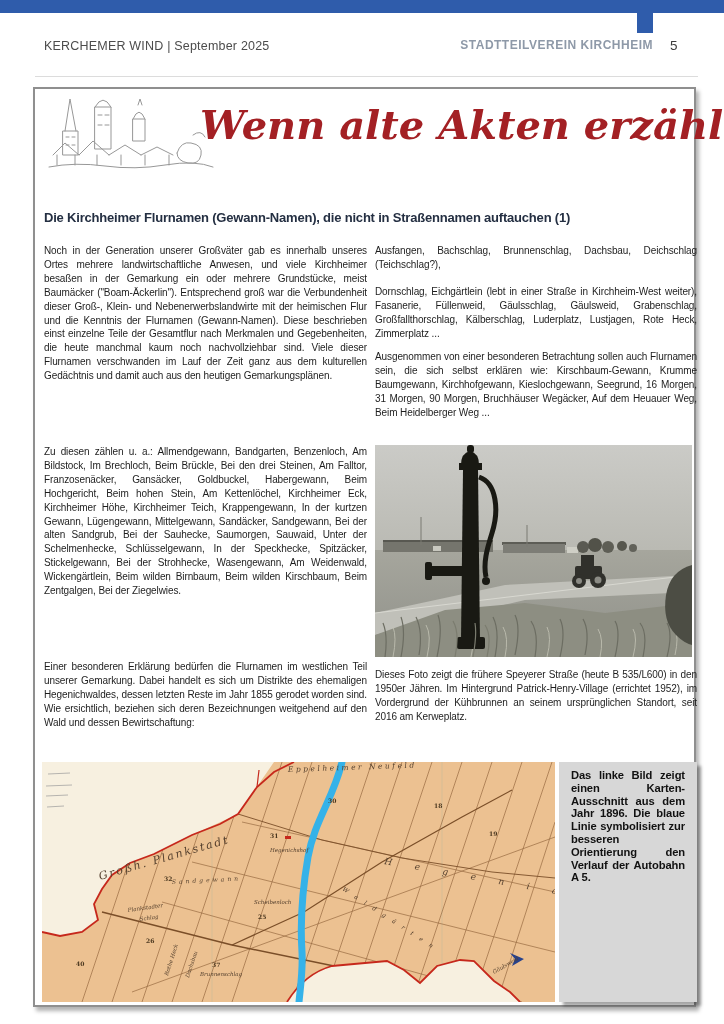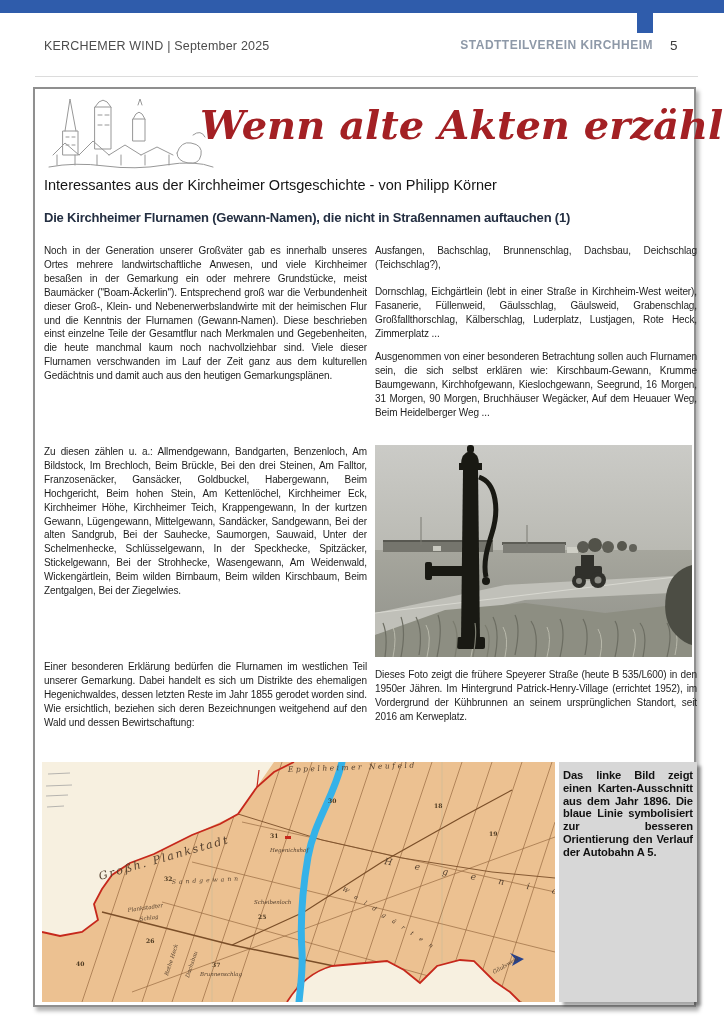--- a/index.html
+++ b/index.html
@@ -30,21 +30,21 @@
   .body-text{font-size:10px;line-height:13.9px;text-align:justify;color:#1d1d1d;
              letter-spacing:-0.1px;margin:0;}
   .lc{left:9px;width:323px;}
   .rc{left:340px;width:322px;}
   .lp1{top:155px;} .lp2{top:356px;} .lp3{top:571px;}
   .rp1{top:155px;} .rp2{top:196px;} .rp3{top:261px;}
   .photo{left:340px;top:356px;width:317px;height:212px;}
   .caption{left:340px;top:579px;width:322px;}
   .mapwrap{left:7px;top:673px;width:513px;height:240px;}
   .infobox{left:524px;top:673px;width:138px;height:240px;background:#d7d7d7;
-           box-shadow:4px 4px 3px rgba(0,0,0,0.35);padding:7px 4px;box-sizing:border-box;}
+           box-shadow:4px 4px 3px rgba(0,0,0,0.35);padding:7px 12px;box-sizing:border-box;}
   .infobox p{font-size:11.2px;font-weight:bold;line-height:12.8px;text-align:justify;
              color:#111;margin:0 0 9px 0;letter-spacing:-0.1px;}
   .mlab{font-family:"DejaVu Serif", serif;font-style:italic;fill:#55402e;}
   .mnum{font-family:"DejaVu Serif", serif;font-weight:bold;fill:#4a371f;font-size:6px;}
 </style>
 </head>
 <body>
 
 <div class="abs topbar"></div>
 <div class="abs toptab"></div>
@@ -68,21 +68,20 @@
       <rect x="88" y="28" width="12" height="22"></rect>
       <path d="M8,64 L20,52 L34,64 M34,64 L48,50 L64,64 M64,64 L80,54 L96,64 M96,64 L112,56 L128,64"></path>
       <path d="M12,64 v10 M30,64 v10 M52,64 v10 M76,64 v10 M100,64 v10 M124,64 v10"></path>
       <path d="M4,76 Q30,71 60,75 T120,74 T168,76"></path>
       <path d="M132,62 q4,-12 14,-10 q12,2 10,12 q-2,10 -13,8 q-11,-2 -11,-10"></path>
       <path d="M148,44 q8,-6 12,2"></path>
     </g>
   </svg>
 
   <div class="abs main-title">Wenn alte Akten erzählen</div>
-  <div class="abs subtitle">Interessantes aus der Kirchheimer Ortsgeschichte - von Philipp Körner</div>
   <div class="abs heading">Die Kirchheimer Flurnamen (Gewann-Namen), die nicht in Straßennamen auftauchen (1)</div>
 
   <p class="abs body-text lc lp1">Noch in der Generation unserer Großväter gab es innerhalb unseres Ortes mehrere landwirtschaftliche Anwesen, und viele Kirchheimer besaßen in der Gemarkung ein oder mehrere Grundstücke, meist Baumäcker ("Boam-Äckerlin"). Entsprechend groß war die Verbundenheit dieser Groß-, Klein- und Nebenerwerbslandwirte mit der heimischen Flur und die Kenntnis der Flurnamen (Gewann-Namen). Diese beschrieben einst einzelne Teile der Gesamtflur nach Merkmalen und Gegebenheiten, die heute manchmal kaum noch nachvollziehbar sind. Viele dieser Flurnamen verschwanden im Lauf der Zeit ganz aus dem kulturellen Gedächtnis und damit auch aus den heutigen Gemarkungsplänen.</p>
   <p class="abs body-text lc lp2">Zu diesen zählen u. a.: Allmendgewann, Bandgarten, Benzenloch, Am Bildstock, Im Brechloch, Beim Brückle, Bei den drei Steinen, Am Falltor, Franzosenäcker, Gansäcker, Goldbuckel, Habergewann, Beim Hochgericht, Beim hohen Stein, Am Kettenlöchel, Kirchheimer Eck, Kirchheimer Höhe, Kirchheimer Teich, Krappengewann, In der kurtzen Gewann, Lügengewann, Mittelgewann, Sandäcker, Sandgewann, Bei der alten Sandgrub, Bei der Sauhecke, Saumorgen, Sauwaid, Unter der Schelmenhecke, Schlüsselgewann, In der Speckhecke, Spitzäcker, Stickelgewann, Bei der Strohhecke, Wasengewann, Am Weidenwald, Wickengärtlein, Beim wilden Birnbaum, Beim wilden Kirschbaum, Beim Zentgalgen, Bei der Ziegelwies.</p>
   <p class="abs body-text lc lp3">Einer besonderen Erklärung bedürfen die Flurnamen im westlichen Teil unserer Gemarkung. Dabei handelt es sich um Distrikte des ehemaligen Hegenichwaldes, dessen letzten Reste im Jahr 1855 gerodet worden sind. Wie ersichtlich, beziehen sich deren Bezeichnungen weitgehend auf den Wald und dessen Bewirtschaftung:</p>
 
   <p class="abs body-text rc rp2">Dornschlag, Eichgärtlein (lebt in einer Straße in Kirchheim-West weiter), Fasanerie, Füllenweid, Gäulsschlag, Gäulsweid, Grabenschlag, Großfallthorschlag, Kälberschlag, Luderplatz, Lustjagen, Rote Heck, Zimmerplatz ...</p>
   <p class="abs body-text rc rp1">Ausfangen, Bachschlag, Brunnenschlag, Dachsbau, Deichschlag (Teichschlag?),</p>
   <p class="abs body-text rc rp3">Ausgenommen von einer besonderen Betrachtung sollen auch Flurnamen sein, die sich selbst erklären wie: Kirschbaum-Gewann, Krumme Baumgewann, Kirchhofgewann, Kieslochgewann, Seegrund, 16 Morgen, 31 Morgen, 90 Morgen, Bruchhäuser Wegäcker, Auf dem Heuauer Weg, Beim Heidelberger Weg ...</p>
 

